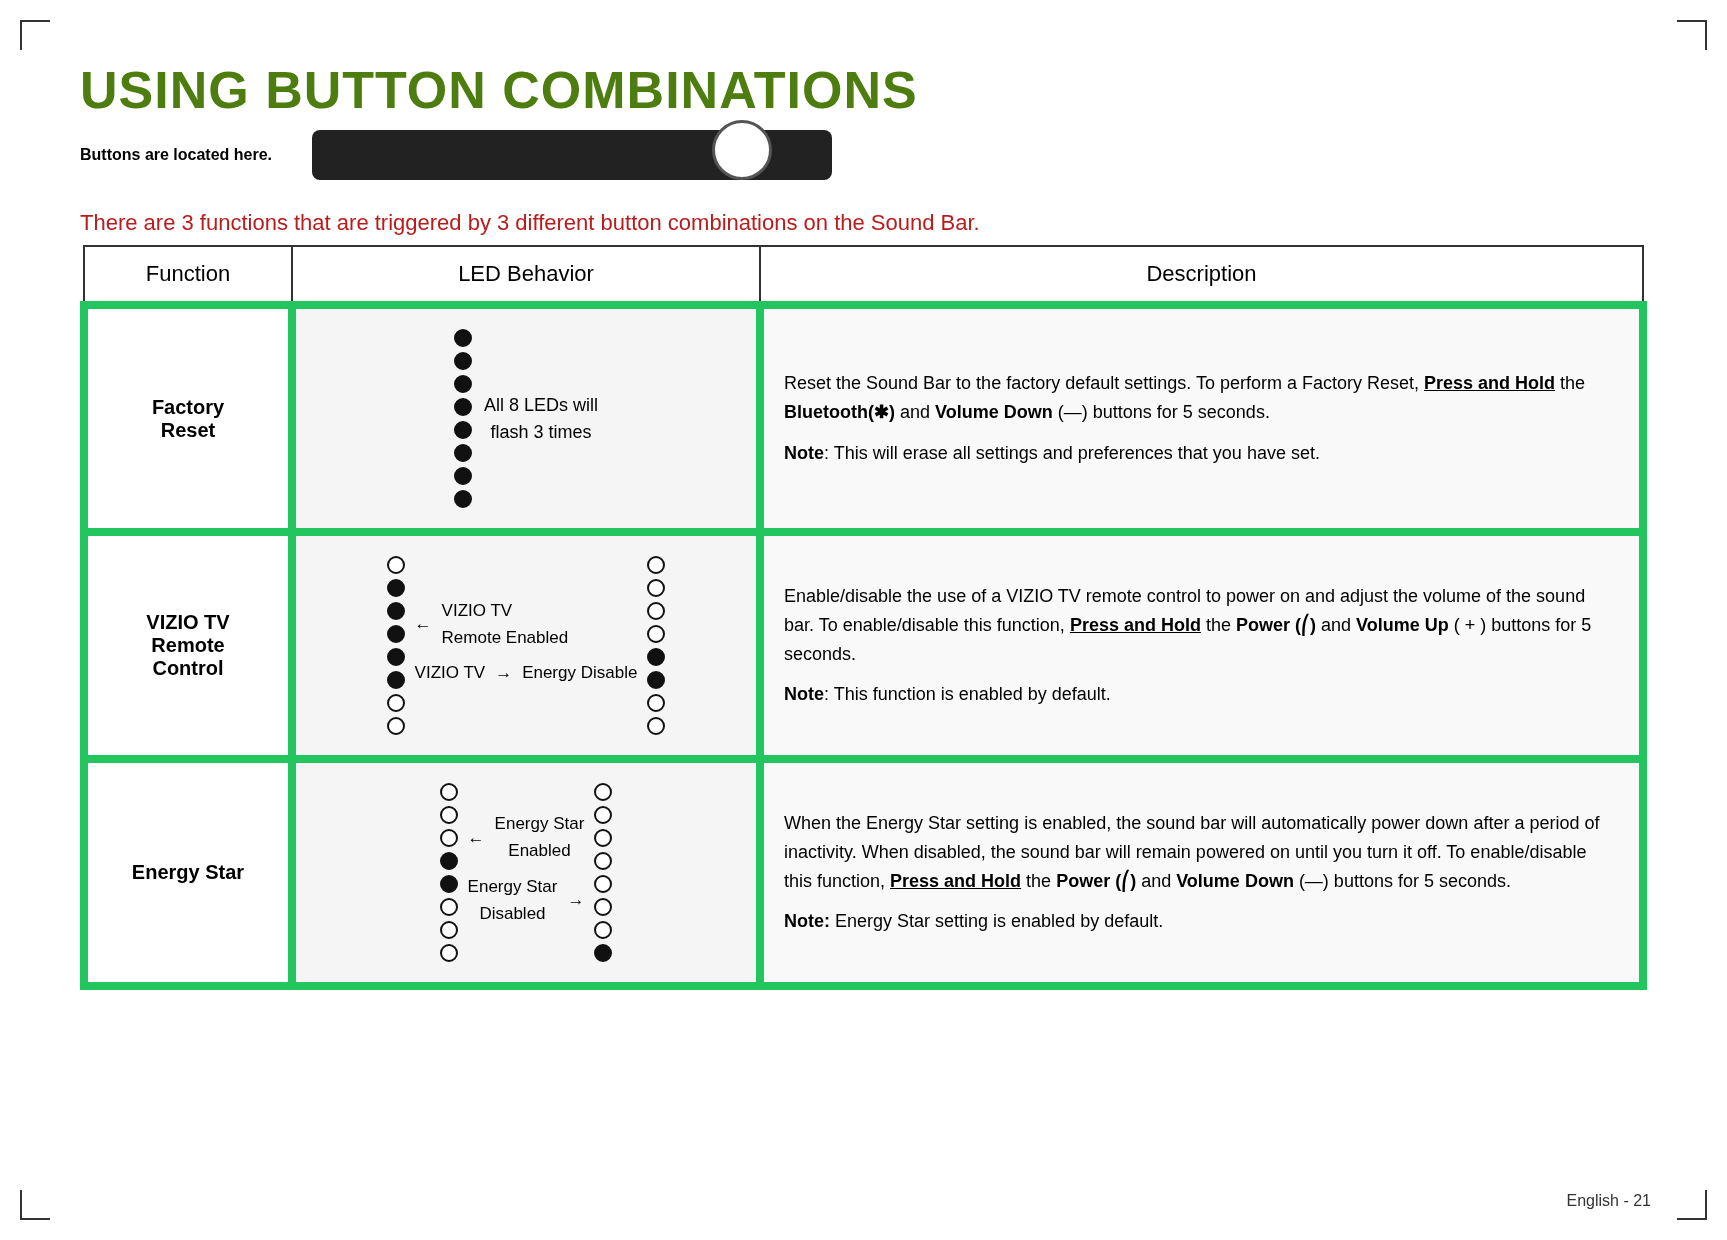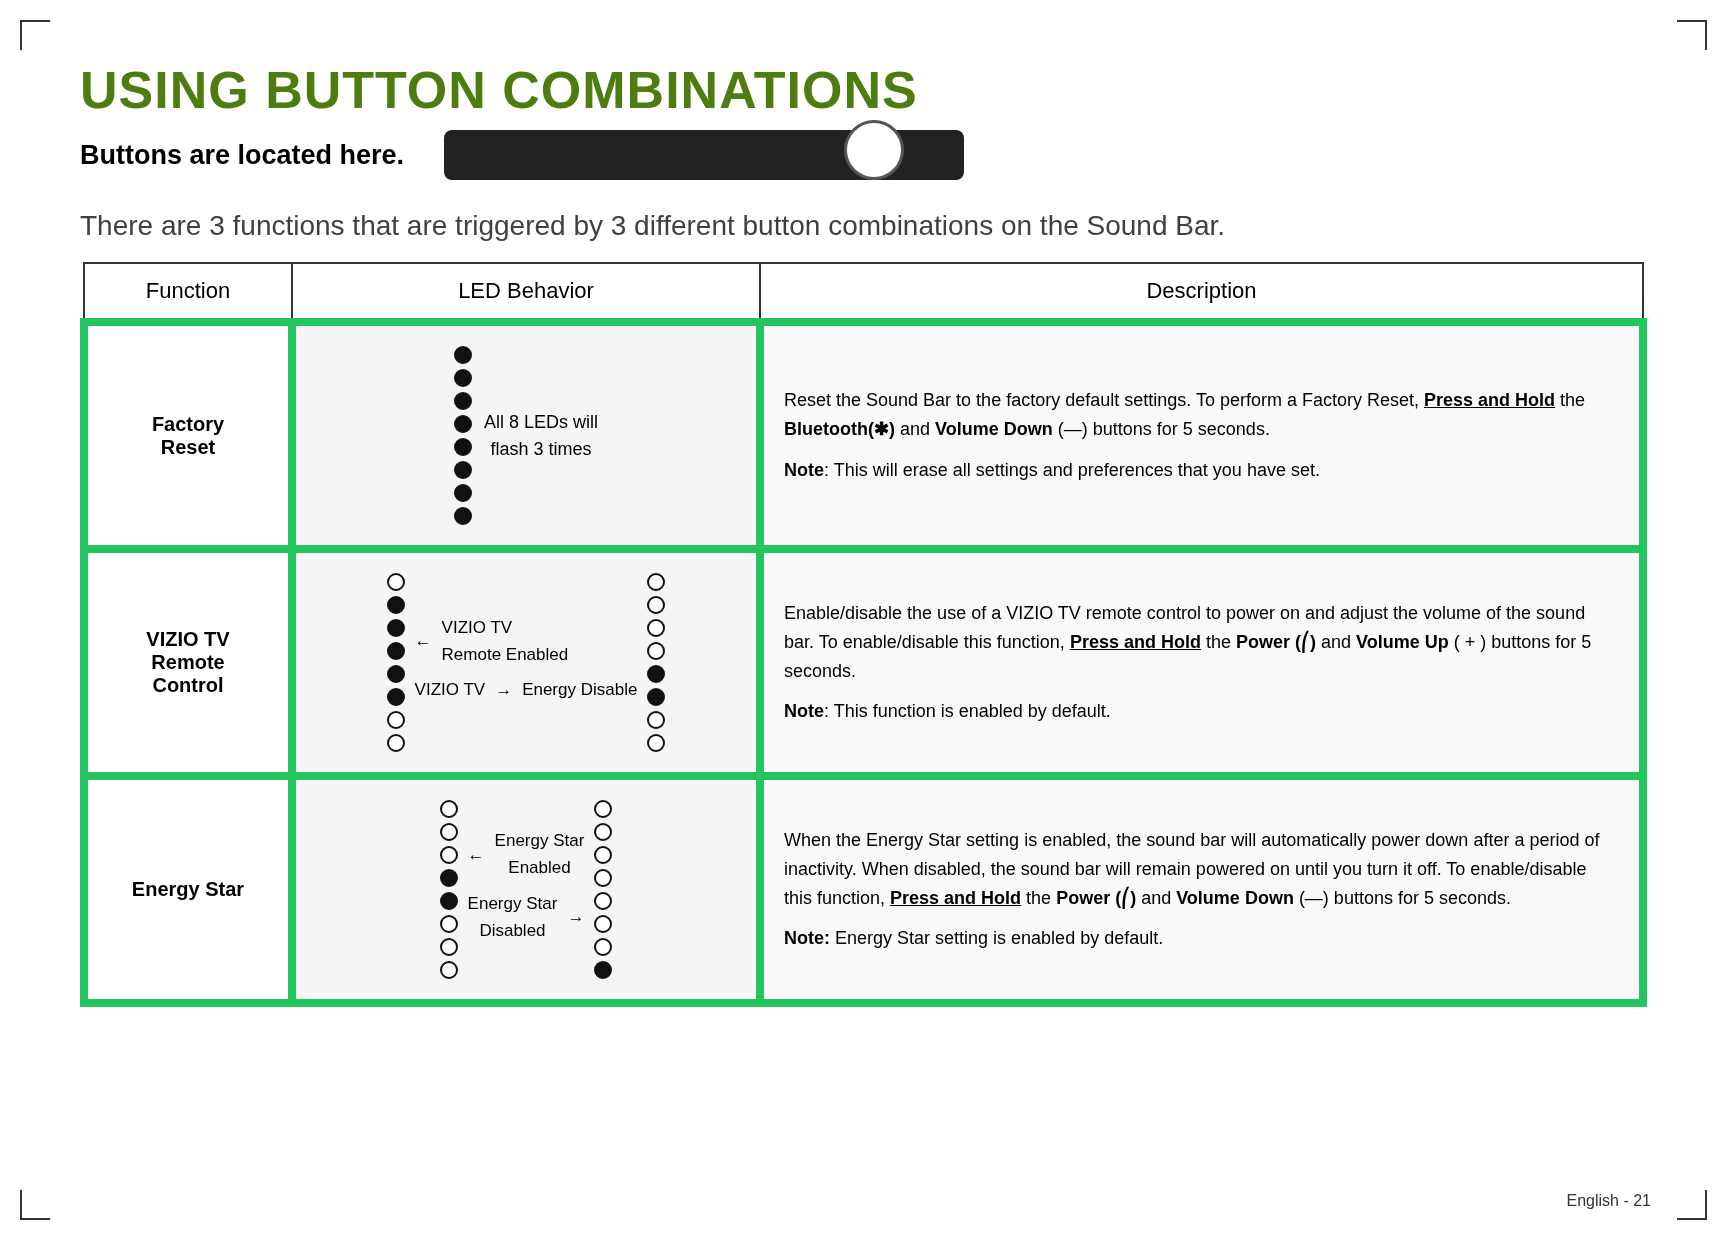--- a/index.html
+++ b/index.html
@@ -33,21 +33,21 @@
       color: #4d7c0f;
     }
 
     .header-row {
       display: flex;
       align-items: center;
       margin-bottom: 30px;
     }
 
     .buttons-located {
-      font-size: 27px;
+      font-size: 16px;
       font-weight: 700;
       flex: 0 0 auto;
       margin-right: 40px;
     }
 
     .soundbar-img {
       flex: 1;
       max-width: 520px;
       height: 50px;
       background: #222;
@@ -59,23 +59,23 @@
       height: 60px;
       border: 3px solid #555;
       border-radius: 50%;
       background: #fff;
       position: absolute;
       top: -10px;
       right: 60px;
     }
 
     .intro-text {
-      font-size: 28px;
-      margin-bottom: 20px;
-      color: #404040;
+      font-size: 22px;
+      margin-bottom: 9px;
+      color: #b91c1c;
     }
 
     table {
       width: 100%;
       border-collapse: collapse;
       border: 2px solid #333;
     }
 
     th {
       background: #fff;

